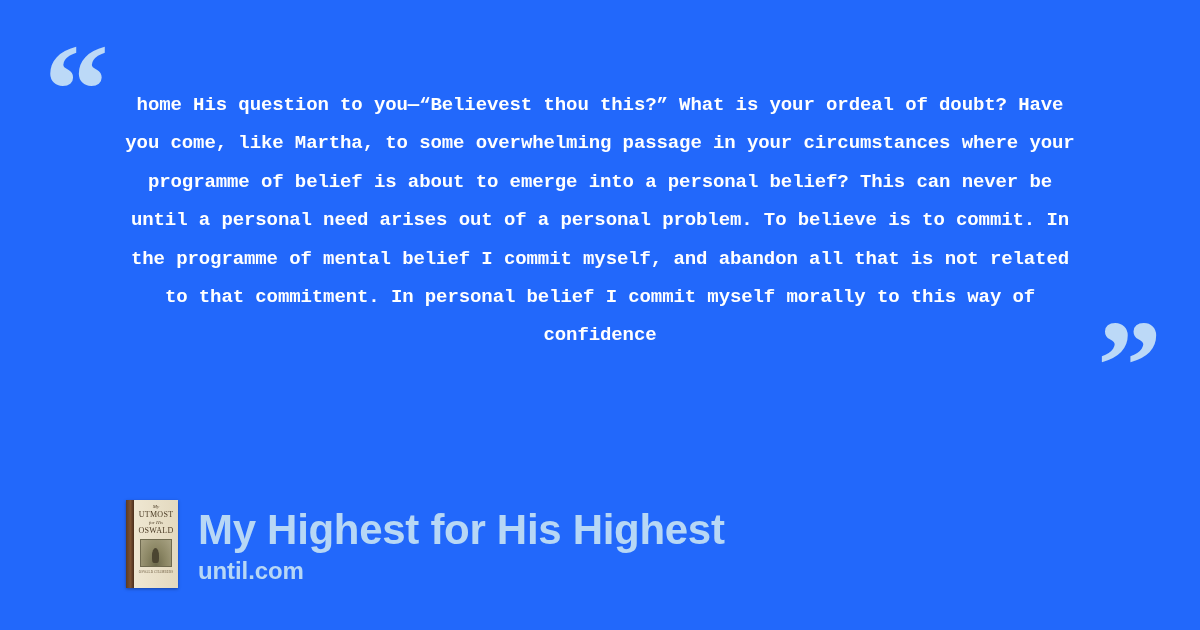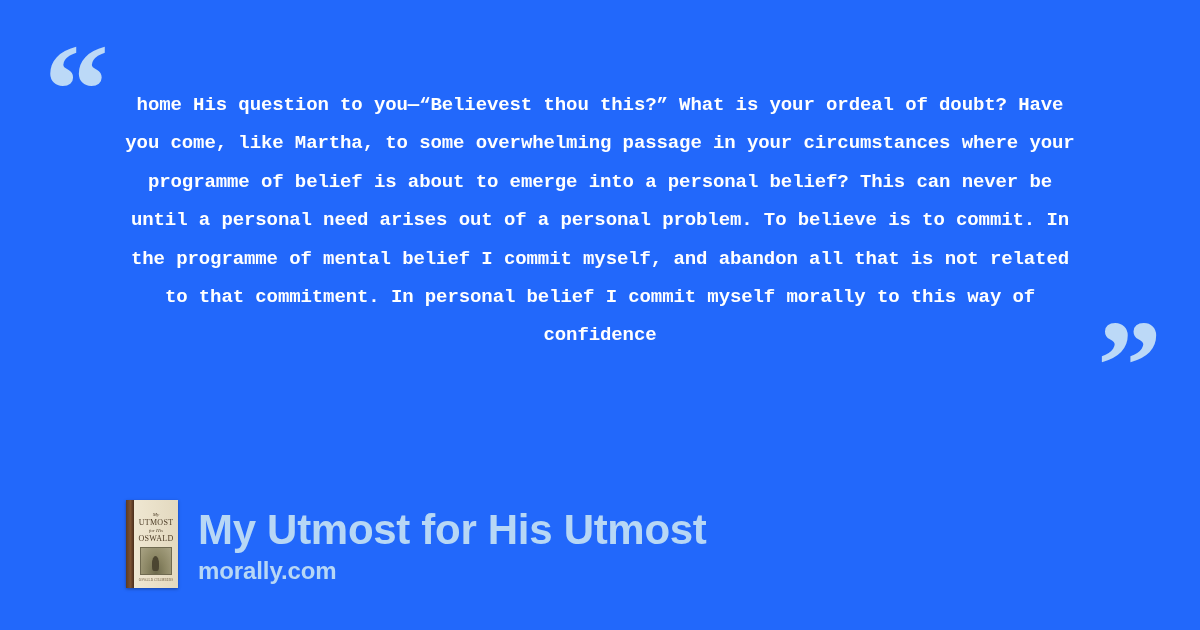--- a/index.html
+++ b/index.html
@@ -88,21 +88,21 @@
     height: 100%;
     background: linear-gradient(to right, #5b3a24 0%, #7b5233 55%, #4a2d1b 100%);
   }
   .book-body {
     position: absolute;
     left: 8px;
     top: 0;
     right: 0;
     bottom: 0;
     background: linear-gradient(to right, #efe7d2 0%, #e3d9bf 100%);
-    padding: 12px 2px 0 2px;
+    padding: 4px 2px 0 2px;
     box-sizing: border-box;
     text-align: center;
     font-family: "Liberation Serif", serif;
     color: #4a3a24;
   }
   .bc-my {
     font-size: 5px;
     font-style: italic;
     line-height: 6px;
   }
@@ -195,19 +195,19 @@
         <div class="bc-my">My</div>
         <div class="bc-utmost">UTMOST</div>
         <div class="bc-forhis">for His</div>
         <div class="bc-highest">OSWALD</div>
         <div class="bc-illus"></div>
         <div class="bc-author">OSWALD CHAMBERS</div>
       </div>
     </div>
 
     <div class="footer-text">
-      <div class="footer-title">My Utmost for His Utmost</div>
-      <div class="footer-sub">morally.com</div>
+      <div class="footer-title">My Highest for His Highest</div>
+      <div class="footer-sub">until.com</div>
     </div>
 
   </div>
 
 </div>
 
 </body></html>

